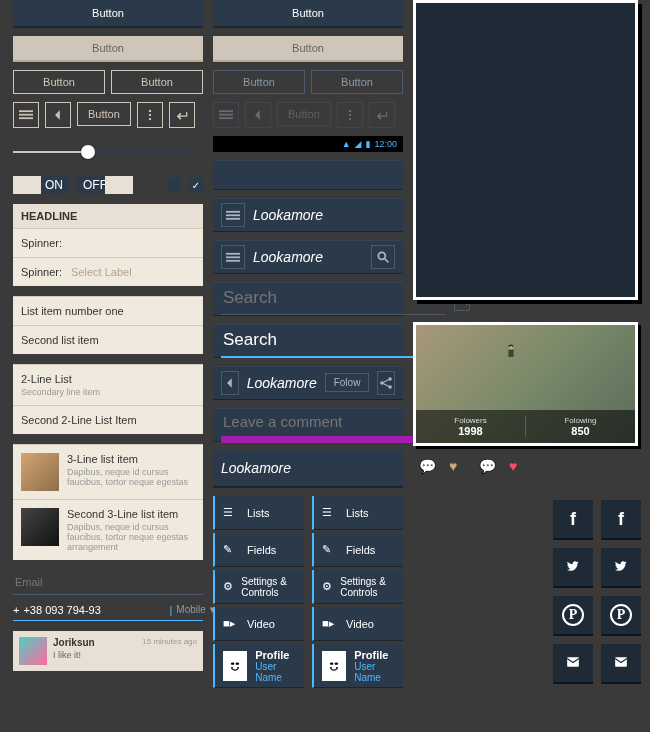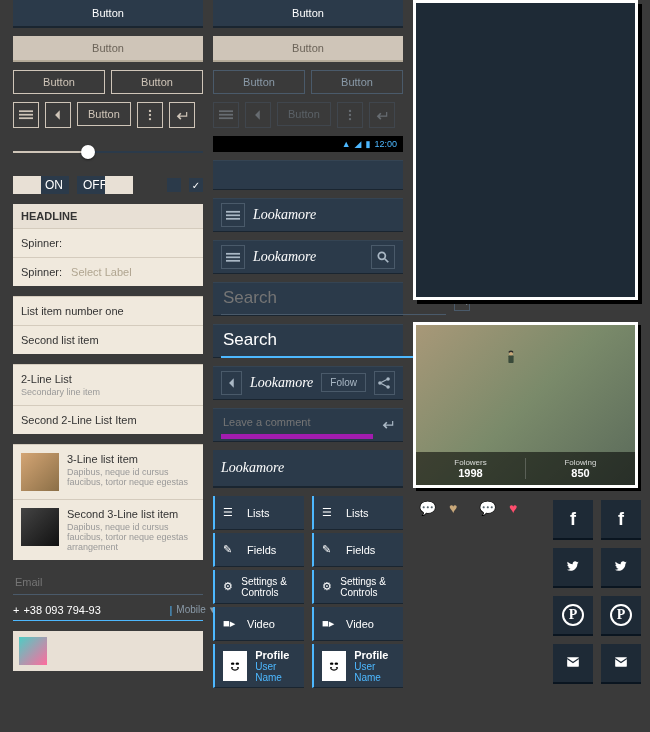--- a/index.html
+++ b/index.html
@@ -55,42 +55,42 @@
 .comment-card .avatar-sm { width: 28px; height: 28px; background: linear-gradient(135deg, #4ecdc4, #ff6b9d); }
 .comment-card .body { flex: 1; }
 .comment-card .name { font-weight: bold; color: #333; font-size: 10px; }
 .comment-card .text { color: #666; font-size: 9px; margin-top: 2px; }
 .comment-card .time { color: #999; font-size: 8px; }
 
 
 .status-bar { height: 16px; background: #000; display: flex; justify-content: flex-end; align-items: center; padding: 0 6px; color: #4db8ff; font-size: 9px; gap: 4px; }
 .dark-panel { background: #2b3a4a; margin-top: 8px; }
 .dp-bar { height: 34px; display: flex; align-items: center; padding: 0 8px; gap: 8px; border-bottom: 1px solid #1a2530; box-shadow: inset 0 1px 0 rgba(255,255,255,0.05); }
-.brand { font-family: Liberation Serif, serif; color: #fff; font-size: 14px; font-style: italic; flex: 1; }
+.brand { font-family: Liberation Sans, sans-serif; color: #fff; font-size: 14px; font-style: italic; flex: 1; }
 .sq-icon { width: 24px; height: 24px; border: 1px solid #4a5a6a; display: flex; align-items: center; justify-content: center; color: #aab8c5; }
 .search-line { border: none; border-bottom: 1px solid #4a5a6a; background: transparent; color: #8a9aa8; font-size: 17px; padding: 6px 2px; flex: 1; }
 .search-line.focused { border-bottom: 2px solid #4db8ff; color: #fff; }
 .follow-btn { border: 1px solid #4a5a6a; background: transparent; color: #aab8c5; font-size: 10px; padding: 3px 8px; }
-.comment-input { border: none; border-bottom: 5px solid #a21caf; background: transparent; color: #6a7a88; font-size: 11px; padding: 6px 2px; flex: 1; }
+.comment-input { border: none; border-bottom: 7px solid #a21caf; background: transparent; color: #6a7a88; font-size: 15px; padding: 6px 2px; flex: 1; }
 .brand-bar { background: #2b3a4a; padding: 10px 8px; margin-top: 8px; border-bottom: 2px solid #1a2530; }
 
 
 .menus { display: flex; gap: 8px; margin-top: 8px; }
 .menu { flex: 1; }
 .menu-item { background: #2b3a4a; height: 34px; display: flex; align-items: center; padding: 0 8px; gap: 8px; border-left: 2px solid #4db8ff; border-bottom: 1px solid #1a2530; margin-bottom: 3px; color: #fff; font-size: 11px; }
 .menu-item.profile { height: 44px; }
 .menu-item .icon { width: 16px; color: #fff; }
 .profile-avatar { width: 30px; height: 30px; background: #fff; display: flex; align-items: center; justify-content: center; font-size: 18px; color: #000; }
 .profile-text .t { color: #fff; font-weight: bold; font-size: 11px; }
 .profile-text .u { color: #4db8ff; font-size: 10px; }
 
 
 .photo-frame { position: relative; width: 225px; height: 300px; background: #1e2a36; border: 3px solid #fff; box-shadow: 4px 4px 0 #000; }
 .photo-card { position: relative; margin-top: 22px; width: 225px; }
-.photo-img { width: 100%; height: 166px; background: linear-gradient(135deg, #a89878 0%, #7a8a6a 50%, #5a6a5a 100%); border: 3px solid #fff; box-shadow: 3px 3px 0 #000; position: relative; }
+.photo-img { width: 100%; height: 124px; background: linear-gradient(135deg, #a89878 0%, #7a8a6a 50%, #5a6a5a 100%); border: 3px solid #fff; box-shadow: 3px 3px 0 #000; position: relative; }
 .photo-overlay { position: absolute; bottom: 0; left: 0; right: 0; background: rgba(0,0,0,0.55); display: flex; padding: 6px 0; }
 .stat { flex: 1; text-align: center; color: #fff; border-right: 1px solid rgba(255,255,255,0.2); }
 .stat:last-child { border-right: none; }
 .stat .lbl { font-size: 8px; opacity: 0.8; }
 .stat .val { font-size: 11px; font-weight: bold; }
 .reaction-row { display: flex; gap: 14px; margin-top: 12px; padding-left: 6px; }
 .reaction { width: 16px; height: 16px; font-size: 14px; }
 
 
 .social-cols { position: absolute; display: flex; gap: 8px; }
@@ -208,20 +208,27 @@
   <div class="phone-row" style="border-bottom:1px solid #4db8ff">
     <span style="color:#fff">+</span>
     <input value="+38 093 794-93" style="">
     <span style="color:#4db8ff">|</span>
     <span class="type">Mobile</span>
     <span style="color:#8a9aa8">▾</span>
   </div>
 
   <div class="comment-card">
     <div class="avatar-sm"></div>
+    <div class="body">
+      <div style="display:flex;justify-content:space-between">
+        <span class="name">Joriksun</span>
+        <span class="time">15 minutes ago</span>
+      </div>
+      <div class="text">I like it!</div>
+    </div>
   </div>
 </div>
 
 <div class="col-mid">
   <button class="btn-dark">Button</button>
   <div class="mt">
       <button class="btn-beige" style="width:100%">Button</button>
     </div>
   <div class="row">
     <button class="btn-dark-outline" style="flex:1">Button</button>

